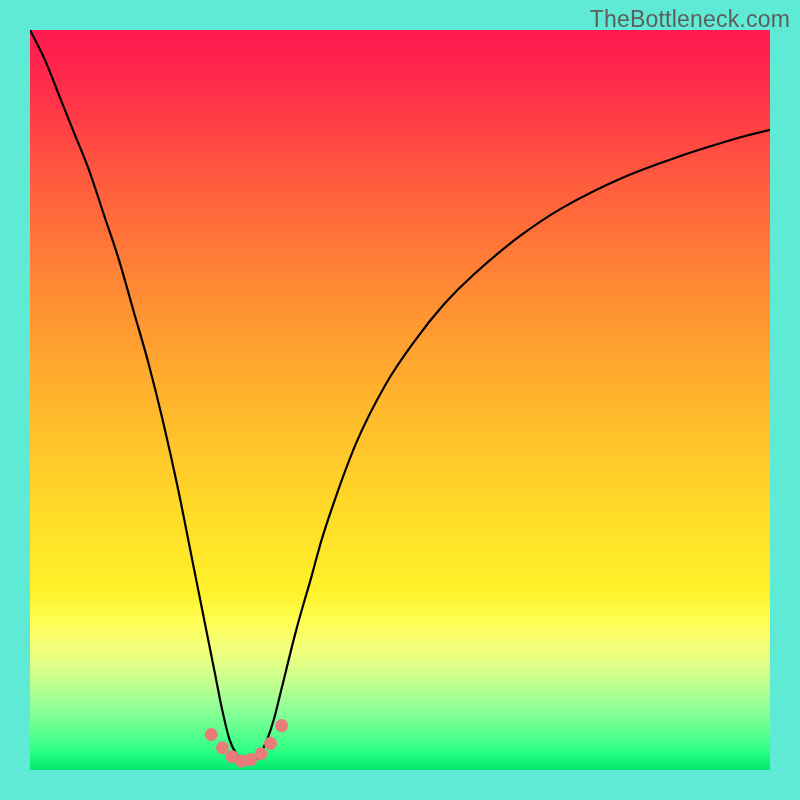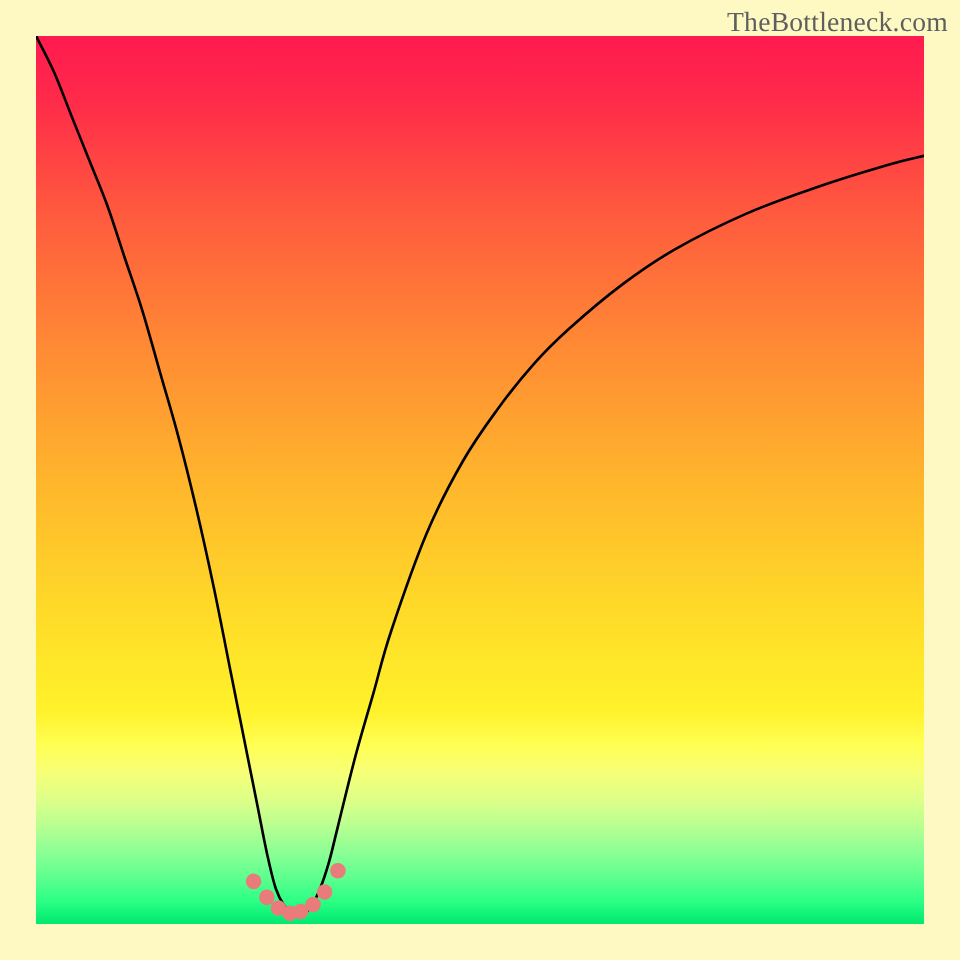--- a/index.html
+++ b/index.html
@@ -8,22 +8,21 @@
     width: 800px;
     height: 800px;
     background: #000;
     font-family: Arial, Helvetica, sans-serif;
     overflow: hidden;
   }
   .frame {
     position: relative;
     width: 800px;
     height: 800px;
-    background: #fef9c3;
-    font-family: Liberation Serif, serif;
+    background: #5eead4;
   }
   .plot-area {
     position: absolute;
     left: 30px;
     top: 30px;
     width: 740px;
     height: 740px;
     overflow: hidden;
   }
   .watermark {

